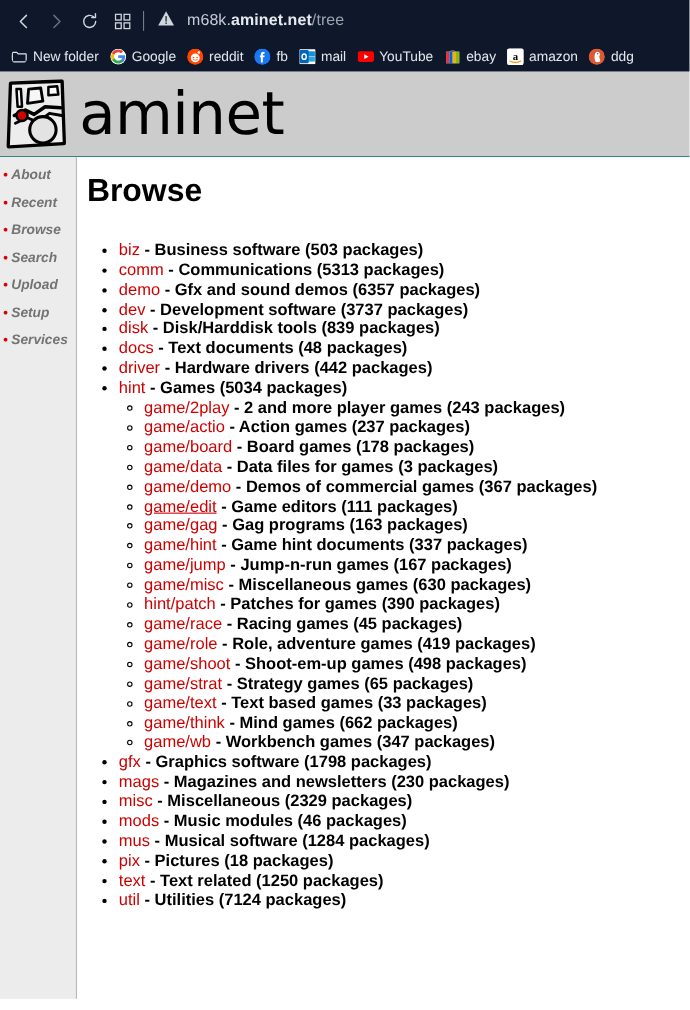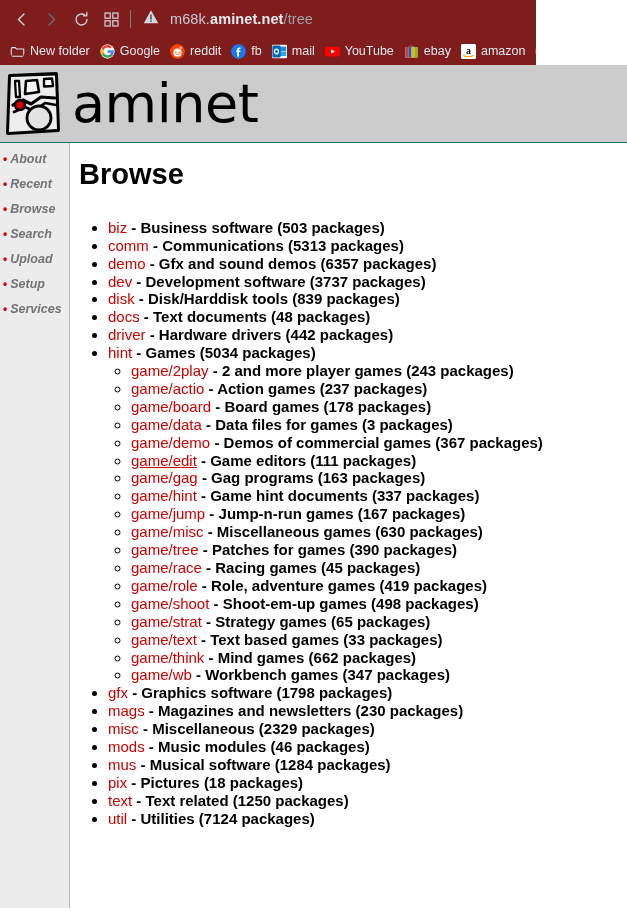--- a/index.html
+++ b/index.html
@@ -7,22 +7,22 @@
   html, body {
     margin: 0; padding: 0;
     width: 627px; height: 918px;
     overflow: hidden;
     background: #ffffff;
     font-family: "Liberation Sans", sans-serif;
   }
 
   
   #browser-chrome {
-    background: #7f1d1d;
-    width: 536px;
+    background: #0f172a;
+    width: 627px;
     height: 65px;
     position: relative;
     user-select: none;
   }
   #toolbar {
     height: 38px;
     display: flex;
     align-items: center;
     padding: 0 6px;
     gap: 0;
@@ -418,21 +418,21 @@
             <li><a class="cat" href="#">game/2play</a><span class="desc"> - 2 and more player games (243 packages)</span></li>
             <li><a class="cat" href="#">game/actio</a><span class="desc"> - Action games (237 packages)</span></li>
             <li><a class="cat" href="#">game/board</a><span class="desc"> - Board games (178 packages)</span></li>
             <li><a class="cat" href="#">game/data</a><span class="desc"> - Data files for games (3 packages)</span></li>
             <li><a class="cat" href="#">game/demo</a><span class="desc"> - Demos of commercial games (367 packages)</span></li>
             <li><a class="cat hover" href="#">game/edit</a><span class="desc"> - Game editors (111 packages)</span></li>
             <li><a class="cat" href="#">game/gag</a><span class="desc"> - Gag programs (163 packages)</span></li>
             <li><a class="cat" href="#">game/hint</a><span class="desc"> - Game hint documents (337 packages)</span></li>
             <li><a class="cat" href="#">game/jump</a><span class="desc"> - Jump-n-run games (167 packages)</span></li>
             <li><a class="cat" href="#">game/misc</a><span class="desc"> - Miscellaneous games (630 packages)</span></li>
-            <li><a class="cat" href="#">game/tree</a><span class="desc"> - Patches for games (390 packages)</span></li>
+            <li><a class="cat" href="#">hint/patch</a><span class="desc"> - Patches for games (390 packages)</span></li>
             <li><a class="cat" href="#">game/race</a><span class="desc"> - Racing games (45 packages)</span></li>
             <li><a class="cat" href="#">game/role</a><span class="desc"> - Role, adventure games (419 packages)</span></li>
             <li><a class="cat" href="#">game/shoot</a><span class="desc"> - Shoot-em-up games (498 packages)</span></li>
             <li><a class="cat" href="#">game/strat</a><span class="desc"> - Strategy games (65 packages)</span></li>
             <li><a class="cat" href="#">game/text</a><span class="desc"> - Text based games (33 packages)</span></li>
             <li><a class="cat" href="#">game/think</a><span class="desc"> - Mind games (662 packages)</span></li>
             <li><a class="cat" href="#">game/wb</a><span class="desc"> - Workbench games (347 packages)</span></li>
           </ul></li>
         <li><a class="cat" href="#">gfx</a><span class="desc"> - Graphics software (1798 packages)</span></li>
         <li><a class="cat" href="#">mags</a><span class="desc"> - Magazines and newsletters (230 packages)</span></li>

